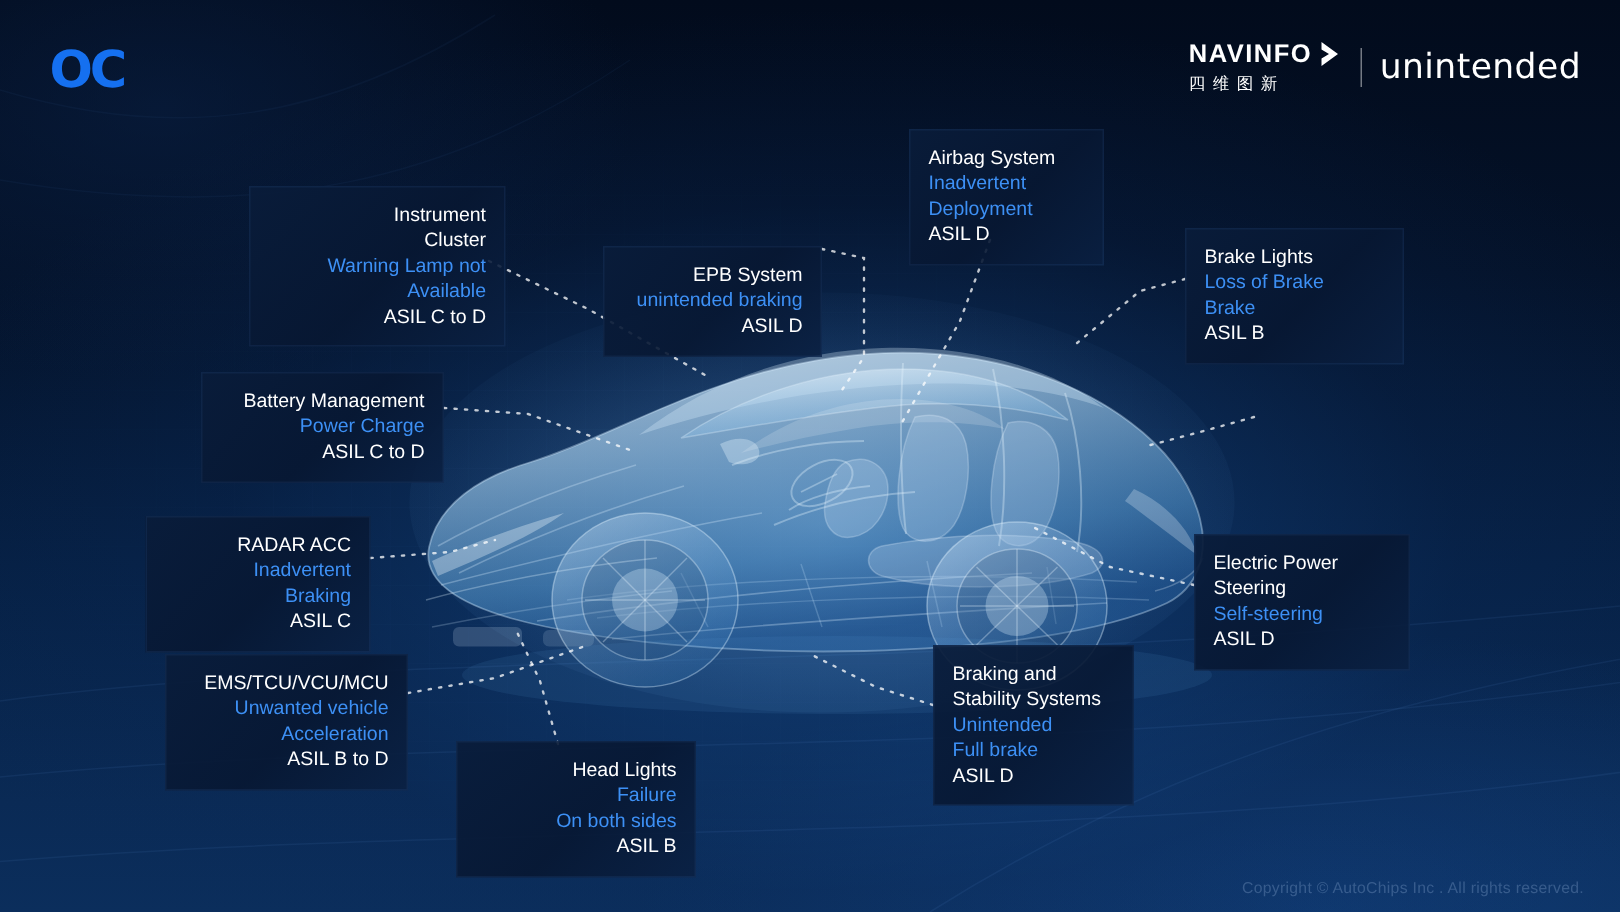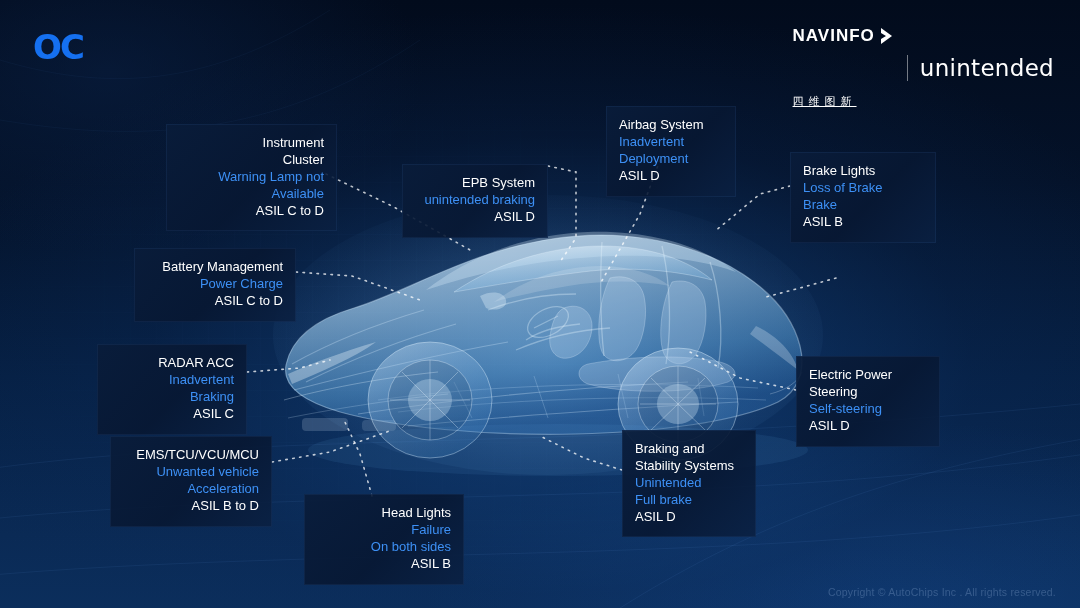--- a/index.html
+++ b/index.html
@@ -49,28 +49,28 @@
     color:#1570f0; line-height:1;
     font-family:"DejaVu Sans", sans-serif;
   }
   .slide-title {
     position:absolute; left:98px; top:24px;
     font-size:27px; font-weight:bold; color:#ffffff;
     letter-spacing:0.5px; line-height:1.3;
     text-shadow:0 1px 6px rgba(0,0,0,0.5);
   }
   .brandbar { position:absolute; right:26px; top:26px; display:flex; align-items:center; gap:12px; }
-  .navinfo { display:flex; flex-direction:column; align-items:flex-start;gap:32px; }
+  .navinfo { display:flex; flex-direction:column; align-items:flex-start; }
   .navinfo-row { display:flex; align-items:center; gap:4px; }
   .navinfo-en {
     font-size:17px; font-weight:bold; color:#fff; letter-spacing:1px;
     font-family:"Liberation Sans", sans-serif;
   }
   .navinfo-cn {
-    font-size:11px; color:#fff; letter-spacing:5px; margin-top:16px;text-decoration:underline;
+    font-size:11px; color:#fff; letter-spacing:5px; margin-top:2px;
   }
   .brand-divider { width:1px; height:26px; background:rgba(255,255,255,0.45); }
   .autochips { font-size:23px; color:#fff; letter-spacing:0.3px; font-family:"DejaVu Sans", sans-serif; }
 
   
   #car { position:absolute; left:258px; top:150px; width:570px; height:340px; }
 
   
   #lines { position:absolute; left:0; top:0; width:1080px; height:608px; }
 
@@ -318,21 +318,21 @@
     <div class="c-hazard">On both sides</div>
     <div class="c-asil">ASIL B</div>
   </div>
 
   <div class="callout right" style="left:402px; top:122px; width:146px;margin-top:42px;">
     <div class="c-title">EPB System</div>
     <div class="c-hazard">unintended braking</div>
     <div class="c-asil">ASIL D</div>
   </div>
 
-  <div class="callout left" style="left:606px; top:86px; width:130px;margin-top:20px;">
+  <div class="callout left" style="left:606px; top:86px; width:130px;">
     <div class="c-title">Airbag System</div>
     <div class="c-hazard">Inadvertent</div>
     <div class="c-hazard">Deployment</div>
     <div class="c-asil">ASIL D</div>
   </div>
 
   <div class="callout left" style="left:790px; top:152px; width:146px;">
     <div class="c-title">Brake Lights</div>
     <div class="c-hazard">Loss of Brake</div>
     <div class="c-hazard">Brake</div>

